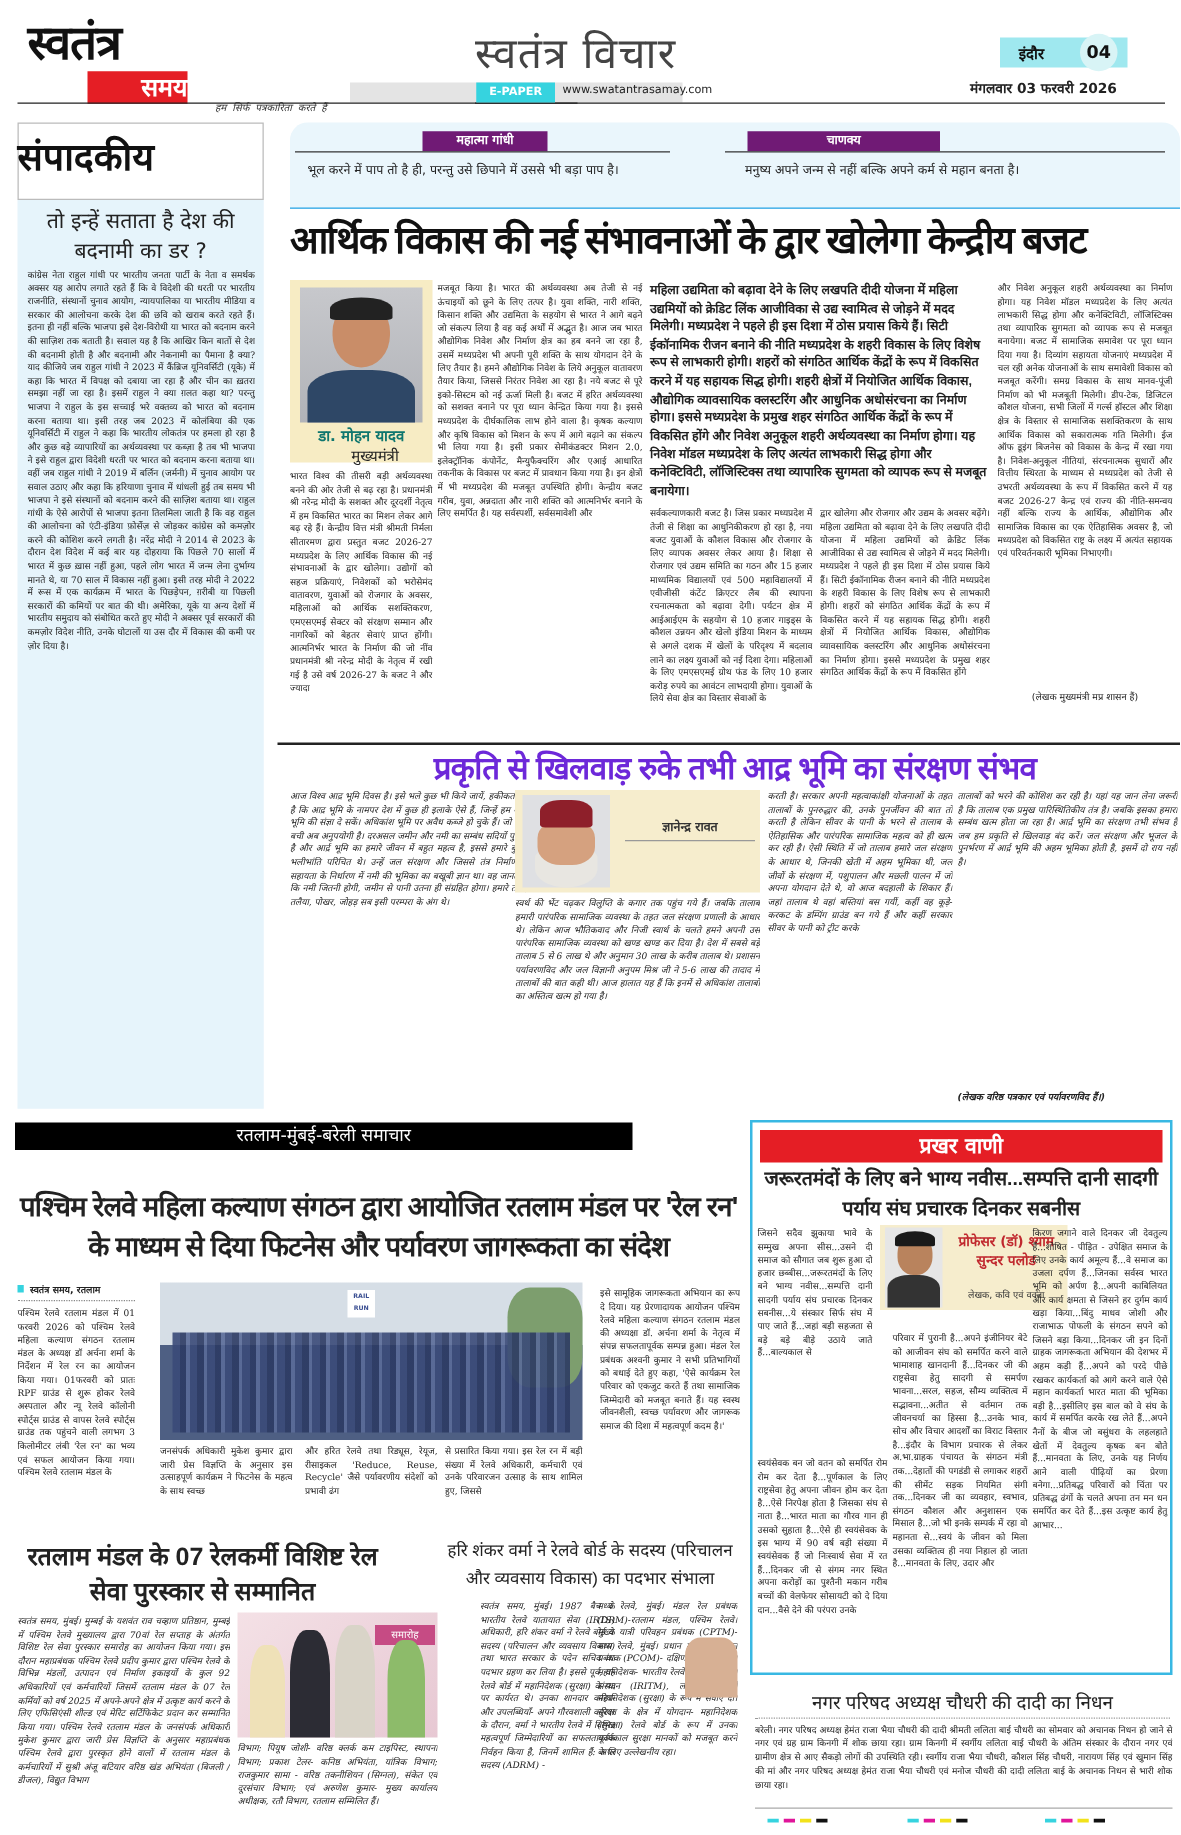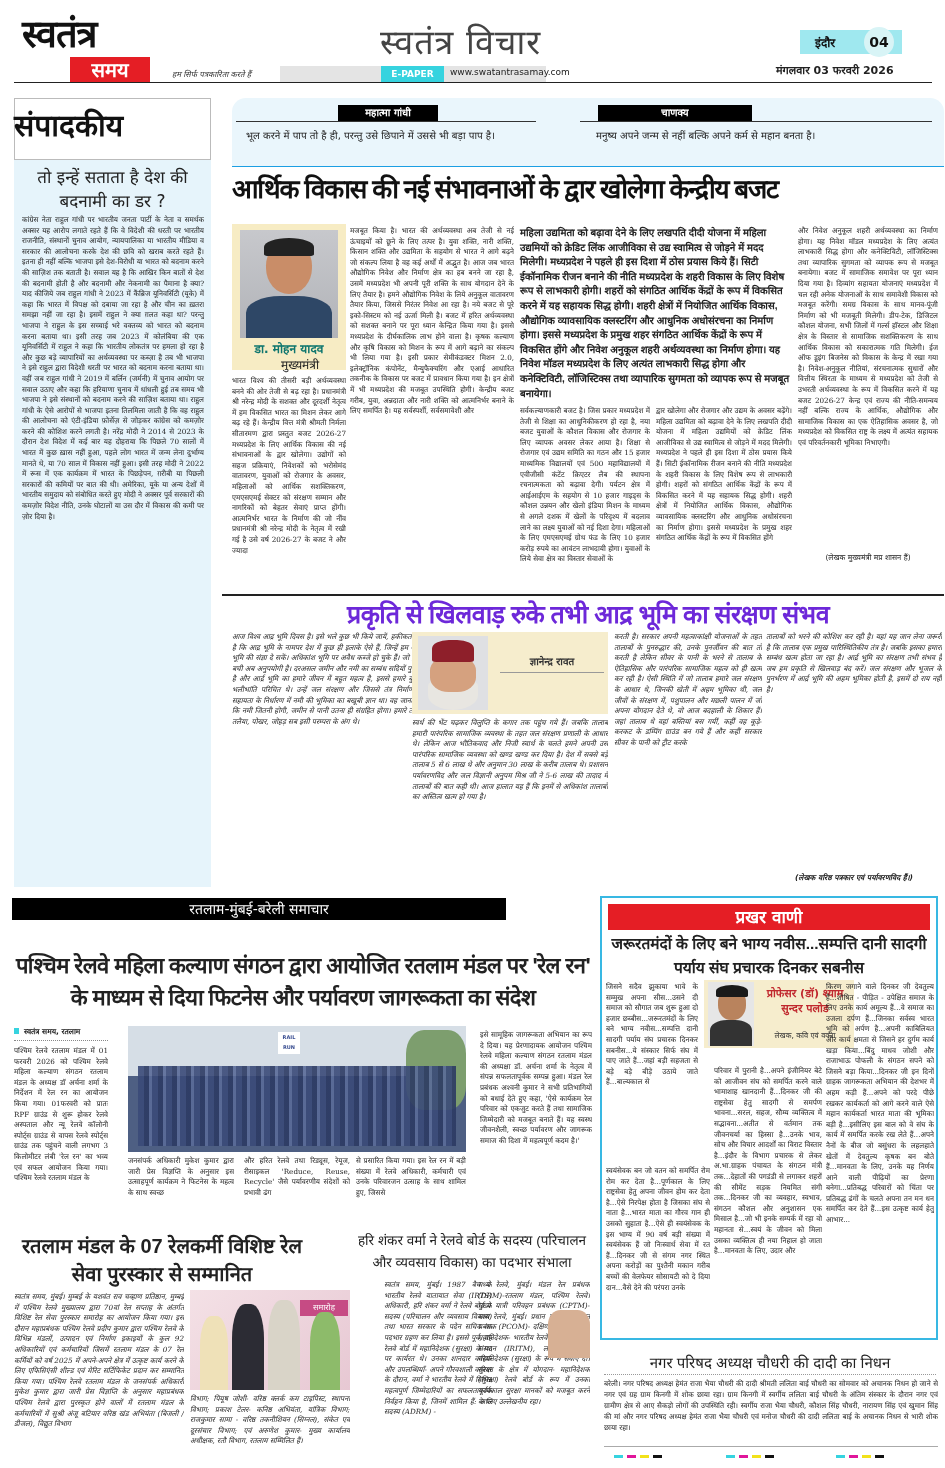--- a/index.html
+++ b/index.html
@@ -2,52 +2,52 @@
 <html><head>
 <meta charset="utf-8">
 <style>
   *{box-sizing:border-box;margin:0;padding:0}
   body{width:945px;height:1468px;background:#fff;font-family:"DejaVu Sans",sans-serif;color:#111;position:relative;overflow:hidden}
   .abs{position:absolute}
   .body-text{font-family:"DejaVu Serif",serif;font-size:7.2px;line-height:10.6px;color:#222;text-align:justify;overflow:hidden}
   .it{font-style:italic}
   
   #logo-top{left:22px;top:14px;font-size:38px;font-weight:bold;color:#111;letter-spacing:-1px;line-height:40px}
-  #logo-bottom{left:70px;top:57px;width:80px;height:26px;background:#e51e25;color:#fff;font-size:20px;font-weight:bold;text-align:center;line-height:26px}
-  #tagline{left:172px;top:68px;font-size:8px;font-style:italic;color:#333;font-family:Liberation Sans, sans-serif}
+  #logo-bottom{left:70px;top:57px;width:80px;height:26px;background:#e51e25;color:#fff;font-size:20px;font-weight:bold;text-align:right;line-height:26px}
+  #tagline{left:172px;top:80px;font-size:8px;font-style:italic;color:#333;font-family:Liberation Mono, monospace}
   #header-rule{left:14px;top:82px;width:448px;height:1px;background:#222}
   #header-rule2{left:380px;top:82px;width:552px;height:1px;background:#222}
   #grey-band{left:280px;top:66px;width:266px;height:16px;background:#e4e4e4}
   #pub-title{left:380px;top:18px;font-size:34px;color:#444;letter-spacing:1px}
   #epaper-badge{left:381px;top:66px;width:63px;height:16px;background:#36d3df;color:#fff;font-size:9px;font-weight:bold;text-align:center;line-height:16px}
   #website{left:450px;top:67px;font-size:9px;color:#222}
   #city-box{left:800px;top:30px;width:102px;height:24px;background:#9fe8ef}
   #city-name{left:815px;top:34px;font-size:12px;font-weight:bold;color:#111}
   #page-num{left:864px;top:27px;width:30px;height:30px;border-radius:50%;background:#d8f4f6;font-size:14px;font-weight:bold;text-align:center;line-height:30px}
   #date{left:776px;top:62px;font-size:11px;font-weight:bold;color:#222}
   
   #editorial-label-box{left:14px;top:98px;width:197px;height:62px;border:1px solid #bbb;background:#fff}
   #editorial-label{left:14px;top:104px;width:197px;font-size:30px;font-weight:bold;color:#111}
   #editorial-panel{left:14px;top:160px;width:197px;height:727px;background:#e6f4fb}
   #editorial-headline{left:20px;top:165px;width:185px;text-align:center;font-size:17px;line-height:24px;color:#222}
   #editorial-body{left:22px;top:215px;width:182px;height:672px}
   
   #quote-band{left:232px;top:98px;width:712px;height:68px;background:#eaf6fc;border-radius:14px 14px 0 0}
-  .q-label{height:16px;background:#000000;color:#fff;font-size:10px;font-weight:bold;text-align:center;line-height:16px}
+  .q-label{height:16px;background:#701a75;color:#fff;font-size:10px;font-weight:bold;text-align:center;line-height:16px}
   .q-rule{height:1px;background:#333}
   .q-text{font-size:10px;color:#222}
   #q1-label{left:338px;top:105px;width:100px}
   #q1-rule{left:236px;top:121px;width:300px}
   #q1-text{left:246px;top:128px}
   #q2-label{left:598px;top:105px;width:154px}
   #q2-rule{left:580px;top:121px;width:352px}
   #q2-text{left:596px;top:128px}
   #quote-bottom-rule{left:232px;top:166px;width:712px;height:1px;background:#1c9fe3}
   
-  #main-headline{left:232px;top:170px;width:712px;font-size:26px;font-weight:bold;color:#111;letter-spacing:-1.2px;white-space:nowrap;font-family:"Liberation Sans",sans-serif}
+  #main-headline{left:232px;top:170px;width:712px;font-size:30px;font-weight:bold;color:#111;letter-spacing:-1.2px;white-space:nowrap;font-family:"Liberation Sans",sans-serif}
   #cm-photo-box{left:232px;top:224px;width:114px;height:146px;background:#f7ecc4}
   #cm-photo{left:240px;top:230px;width:98px;height:108px;background:linear-gradient(#c7c8cc,#b1b3b8)}
   #cm-face{left:266px;top:242px;width:46px;height:52px;border-radius:45% 45% 50% 50%;background:#c98d68}
   #cm-hair{left:264px;top:238px;width:50px;height:18px;border-radius:50% 50% 10% 10%;background:#222}
   #cm-coat{left:246px;top:296px;width:86px;height:42px;border-radius:40% 40% 0 0;background:#2e4766}
   #cm-name{left:232px;top:340px;width:114px;text-align:center;font-size:12px;font-weight:bold;color:#0f766e}
   #cm-title{left:232px;top:356px;width:136px;text-align:center;font-size:12px;color:#222}
   #main-col1{left:232px;top:376px;width:114px;height:210px}
   #main-col2{left:350px;top:226px;width:164px;height:360px}
   #main-highlight{left:520px;top:226px;width:272px;text-align:left;font-size:10px;font-weight:bold;line-height:14.6px;color:#222;font-family:"Liberation Sans",sans-serif}
@@ -61,21 +61,21 @@
   #wet-col1{left:232px;top:632px;width:190px;height:250px}
   #author-box{left:412px;top:632px;width:196px;height:82px;background:#f6edcd}
   #author-photo{left:418px;top:636px;width:70px;height:74px;background:#dfe0e3}
   #author-cap{left:432px;top:640px;width:42px;height:22px;border-radius:40% 40% 10% 10%;background:#8e1f2a}
   #author-face{left:430px;top:656px;width:46px;height:36px;border-radius:40%;background:#d5a17f}
   #author-beard{left:428px;top:680px;width:50px;height:30px;border-radius:20% 20% 50% 50%;background:#e8e6e1}
   #author-name{left:500px;top:654px;width:104px;text-align:center;font-size:10px;font-weight:bold;color:#333;border-bottom:1px solid #999;padding-bottom:4px}
   #wet-col2{left:412px;top:718px;width:196px;height:164px}
   #wet-col3{left:614px;top:632px;width:148px;height:250px}
   #wet-col4{left:766px;top:632px;width:176px;height:240px}
-  #wet-byline{left:766px;top:872px;width:176px;text-align:center;font-size:7.5px;font-weight:bold;font-style:italic;color:#222}
+  #wet-byline{left:766px;top:872px;width:176px;text-align:left;font-size:7.5px;font-weight:bold;font-style:italic;color:#222}
   
   #ratlam-band{left:12px;top:898px;width:494px;height:22px;background:#000;color:#fff;text-align:center;font-size:14px;line-height:22px}
   #ratlam-headline{left:12px;top:950px;width:582px;text-align:center;font-size:22px;font-weight:bold;line-height:32px;color:#222;letter-spacing:-0.6px;font-family:"Liberation Sans",sans-serif}
   #ratlam-dateline{left:14px;top:1026px;font-size:7.5px;font-weight:bold;color:#222}
   #ratlam-dateline-mark{left:14px;top:1028px;width:5px;height:6px;background:#36d3df}
   #ratlam-dateline-rule{left:14px;top:1040px;width:94px;height:1px;border-top:1px dotted #888}
   #ratlam-col1{left:14px;top:1046px;width:94px;height:166px}
   #rail-photo{left:128px;top:1026px;width:338px;height:126px;background:linear-gradient(#d6dee6 0 40%,#4e5f83 40% 100%)}
   #rail-photo-sign{left:278px;top:1032px;width:22px;height:22px;background:#fff;color:#3b4f92;font-size:5px;font-weight:bold;text-align:center;line-height:10px}
   #rail-photo-crowd{left:138px;top:1066px;width:318px;height:80px;background:repeating-linear-gradient(90deg,#3a4a78 0 6px,#2c3a63 6px 11px,#5a6b98 11px 14px);opacity:.9}

